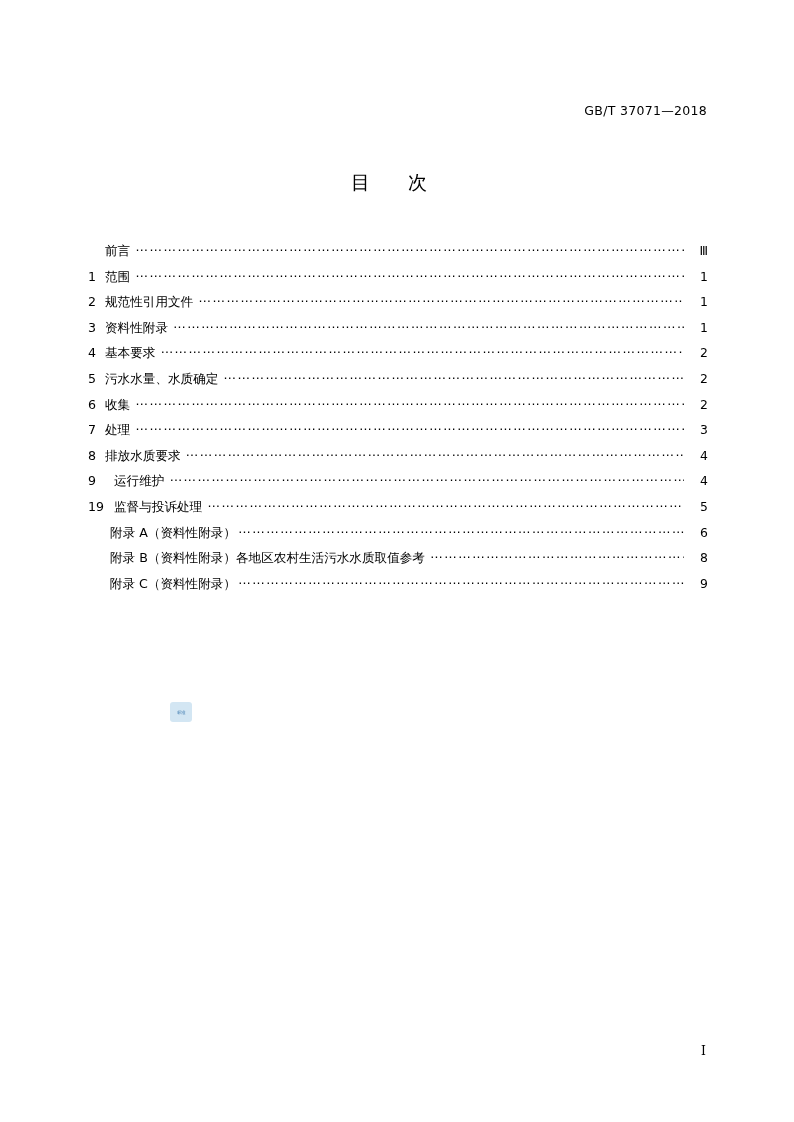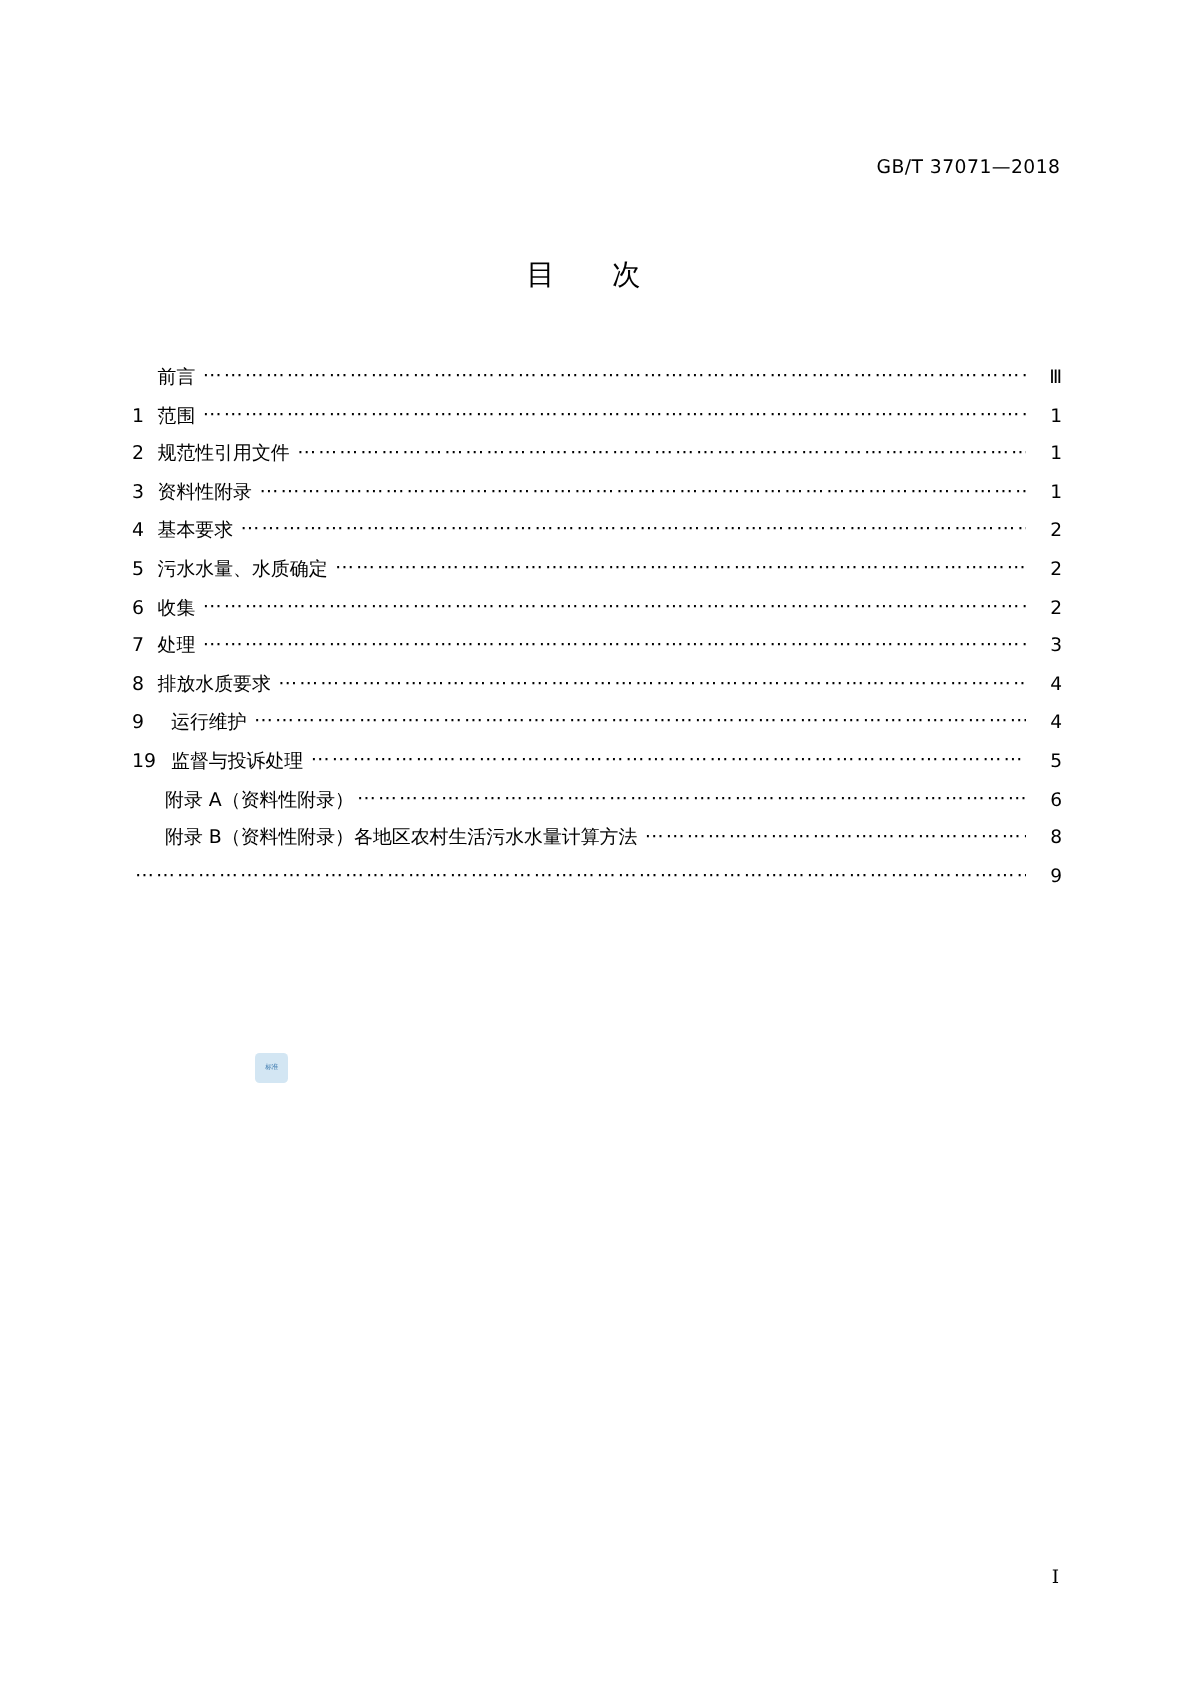--- a/index.html
+++ b/index.html
@@ -210,26 +210,27 @@
     </div>
 
     <div class="toc-row">
       <span class="appendix-label">附录 A（资料性附录）</span>
       <span class="toc-dots">⋯⋯⋯⋯⋯⋯⋯⋯⋯⋯⋯⋯⋯⋯⋯⋯⋯⋯⋯⋯⋯⋯⋯⋯⋯⋯⋯⋯⋯⋯⋯⋯⋯⋯⋯⋯⋯⋯⋯⋯⋯⋯⋯⋯⋯⋯⋯⋯⋯⋯⋯</span>
       <span class="toc-page">6</span>
     </div>
 
     <div class="toc-row">
       <span class="appendix-label">附录 B（资料性附录）</span>
-      <span class="toc-label app">各地区农村生活污水水量计算方法</span>
+      <span class="toc-label app">各地区农村生活污水水质取值参考</span>
       <span class="toc-dots">⋯⋯⋯⋯⋯⋯⋯⋯⋯⋯⋯⋯⋯⋯⋯⋯⋯⋯⋯⋯⋯⋯⋯⋯⋯⋯⋯⋯⋯⋯⋯⋯⋯⋯⋯⋯⋯⋯⋯⋯⋯⋯⋯⋯⋯⋯⋯⋯⋯⋯⋯</span>
       <span class="toc-page">8</span>
     </div>
 
     <div class="toc-row">
+      <span class="appendix-label">附录 C（资料性附录）</span>
       <span class="toc-dots">⋯⋯⋯⋯⋯⋯⋯⋯⋯⋯⋯⋯⋯⋯⋯⋯⋯⋯⋯⋯⋯⋯⋯⋯⋯⋯⋯⋯⋯⋯⋯⋯⋯⋯⋯⋯⋯⋯⋯⋯⋯⋯⋯⋯⋯⋯⋯⋯⋯⋯⋯</span>
       <span class="toc-page">9</span>
     </div>
 
   </div>
 
   <div class="watermark">
     <span>标准</span>
   </div>
 

